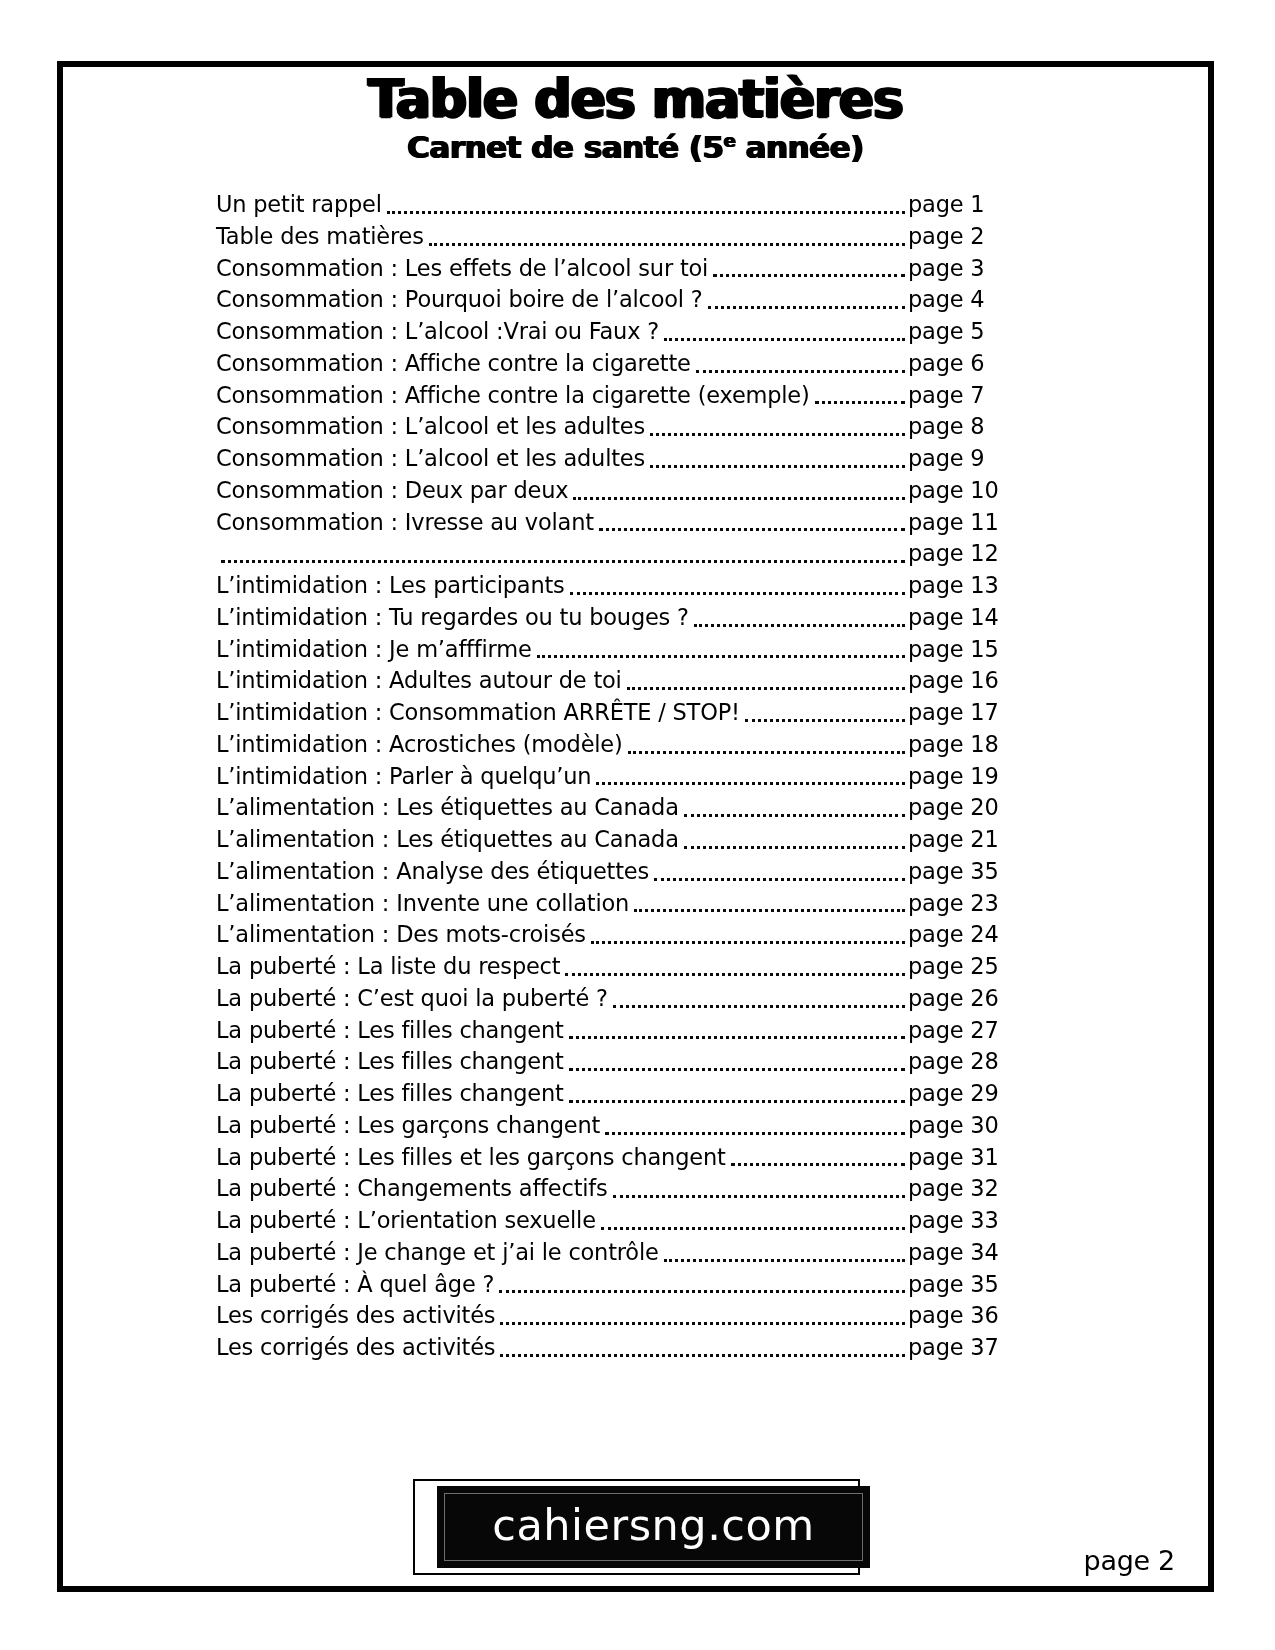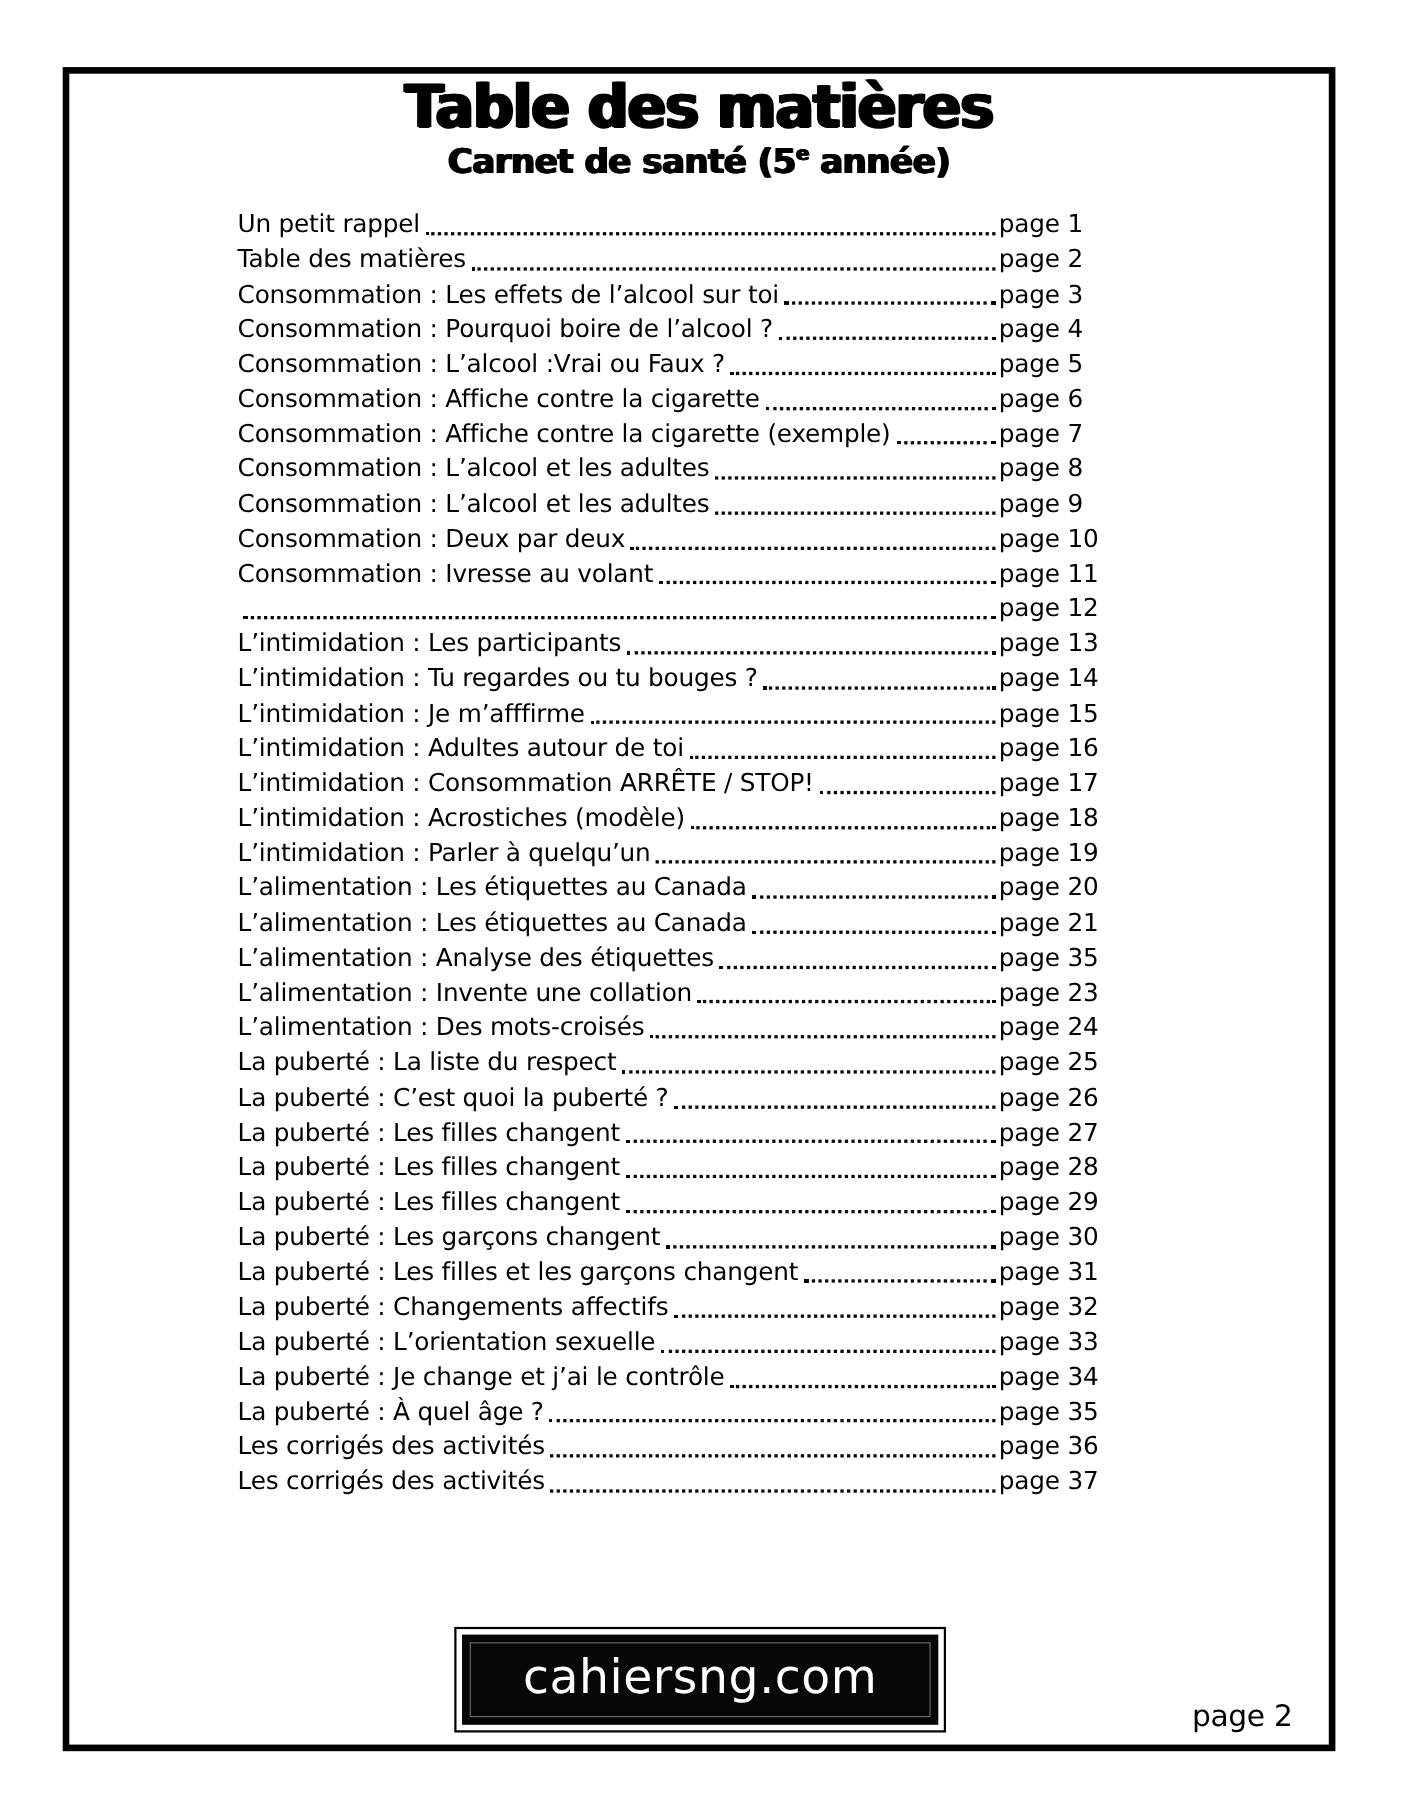--- a/index.html
+++ b/index.html
@@ -81,20 +81,21 @@
   }
   .sitebox-inner {
     position: relative;
     width: 100%;
     height: 100%;
     background: #070707;
     display: flex;
     align-items: center;
     justify-content: center;
     box-sizing: border-box;
+    margin-left: 17px;
   }
   .sitebox-inner::after {
     content: "";
     position: absolute;
     inset: 7px;
     border: 1px solid #6e6e6e;
     pointer-events: none;
   }
   .site-url {
     color: #ffffff;

